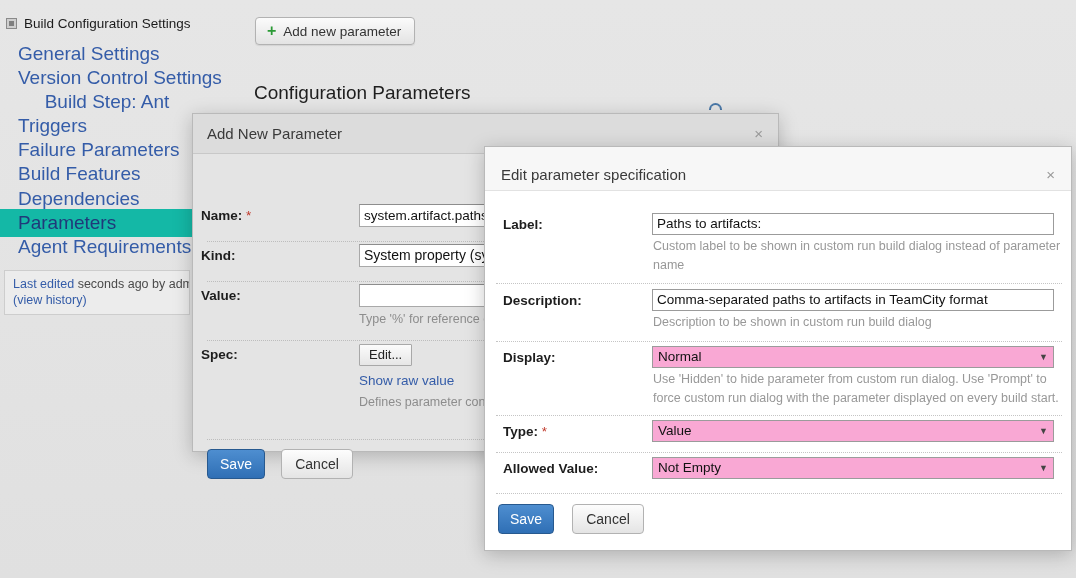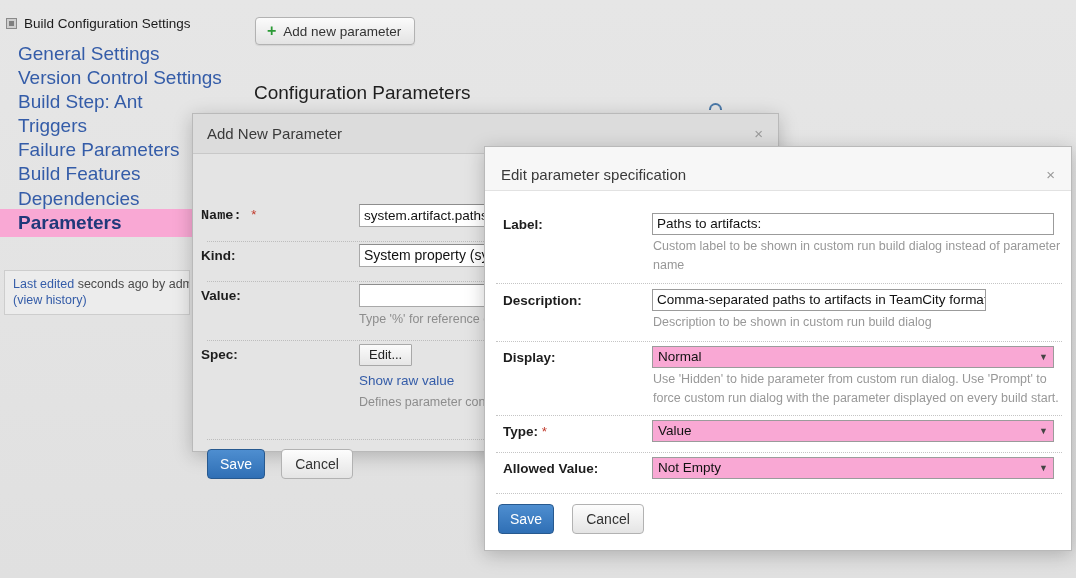--- a/index.html
+++ b/index.html
@@ -54,23 +54,23 @@
     left: 0;
     width: 196px;
     box-sizing: border-box;
     padding: 3px 0 3px 18px;
     font-size: 19px;
     color: #345ca8;
     white-space: nowrap;
     cursor: pointer;
   }
   .side-link.sel {
-    background: #f9a8d4;
+    background: #14b8a6;
     color: #20397a;
-    font-weight: bold;
+    font-weight: normal;
   }
   #last-edited {
     position: absolute;
     left: 4px; top: 270px;
     width: 186px;
     box-sizing: border-box;
     padding: 5px 6px 6px 8px;
     border: 1px solid #cdcdcd;
     background: #ececec;
     font-size: 12.5px;
@@ -302,26 +302,27 @@
 
 <div id="sidebar">
 
   <div class="side-root">
     <span class="collapse-box"></span>
     <span>Build Configuration Settings</span>
   </div>
 
   <div class="side-link" style="top:40px;">General Settings</div>
   <div class="side-link" style="top:64px;">Version Control Settings</div>
-  <div class="side-link" style="top:88px;">Build Step: Ant</div>
+  <div class="side-link" style="top:88px;text-align:center;">Build Step: Ant</div>
   <div class="side-link" style="top:112px;">Triggers</div>
   <div class="side-link" style="top:136px;">Failure Parameters</div>
   <div class="side-link" style="top:160px;">Build Features</div>
   <div class="side-link" style="top:185px;">Dependencies</div>
   <div class="side-link sel" style="top:209px;">Parameters</div>
+  <div class="side-link" style="top:233px;">Agent Requirements</div>
 
   <div id="last-edited">
     <span class="lbl">Last edited</span>
     <span>seconds ago  by adm</span><br>
     <a href="#">(view history)</a>
   </div>
 </div>
 
 <div id="add-new-param-btn">
   <span class="plus-icon">+</span>
@@ -332,21 +333,21 @@
 <div id="hidden-help-icon"></div>
 
 <div class="dialog" id="dlg-add">
   <div class="dlg-title">
     <span class="txt">Add New Parameter</span>
     <span class="dlg-close">×</span>
   </div>
 
   <div class="body">
 
-    <div class="add-label" style="top:54px;font-family:Liberation Mono, monospace;">
+    <div class="add-label" style="top:54px;">
       <span>Name:</span>
       <span class="req">*</span>
     </div>
     <div class="txtfield" style="left:166px; top:50px; width:228px;">system.artifact.paths</div>
     <div class="dotline" style="top:87px;"></div>
 
     <div class="add-label" style="top:94px;">Kind:</div>
     <div class="txtfield" style="left:166px; top:90px; width:228px; font-size:14px;">System property (sys</div>
     <div class="dotline" style="top:127px;"></div>
 
@@ -375,21 +376,21 @@
 
   <div class="body">
 
     <div class="e-label" style="top:26px;">Label:</div>
     <div class="e-field" style="left:167px; top:22px; width:402px;">Paths to artifacts:</div>
     <div class="e-hint" style="left:168px; top:46px;">Custom label to be shown in custom run build dialog instead of parameter</div>
     <div class="e-hint" style="left:168px; top:65px;">name</div>
     <div class="e-dotline" style="top:92px;"></div>
 
     <div class="e-label" style="top:102px;">Description:</div>
-    <div class="e-field" style="left:167px; top:98px; width:334px;">Comma-separated paths to artifacts in TeamCity format</div>
+    <div class="e-field" style="left:167px; top:98px; width:402px;">Comma-separated paths to artifacts in TeamCity format</div>
     <div class="e-hint" style="left:168px; top:122px;">Description to be shown in custom run build dialog</div>
     <div class="e-dotline" style="top:150px;"></div>
 
     <div class="e-label" style="top:159px;">Display:</div>
     <div class="e-select" style="left:167px; top:155px; width:402px;">
       <span>Normal</span>
       <span class="caret">▼</span>
     </div>
     <div class="e-hint" style="left:168px; top:179px;">Use 'Hidden' to hide parameter from custom run dialog. Use 'Prompt' to</div>
     <div class="e-hint" style="left:168px; top:198px;">force custom run dialog with the parameter displayed on every build start.</div>

